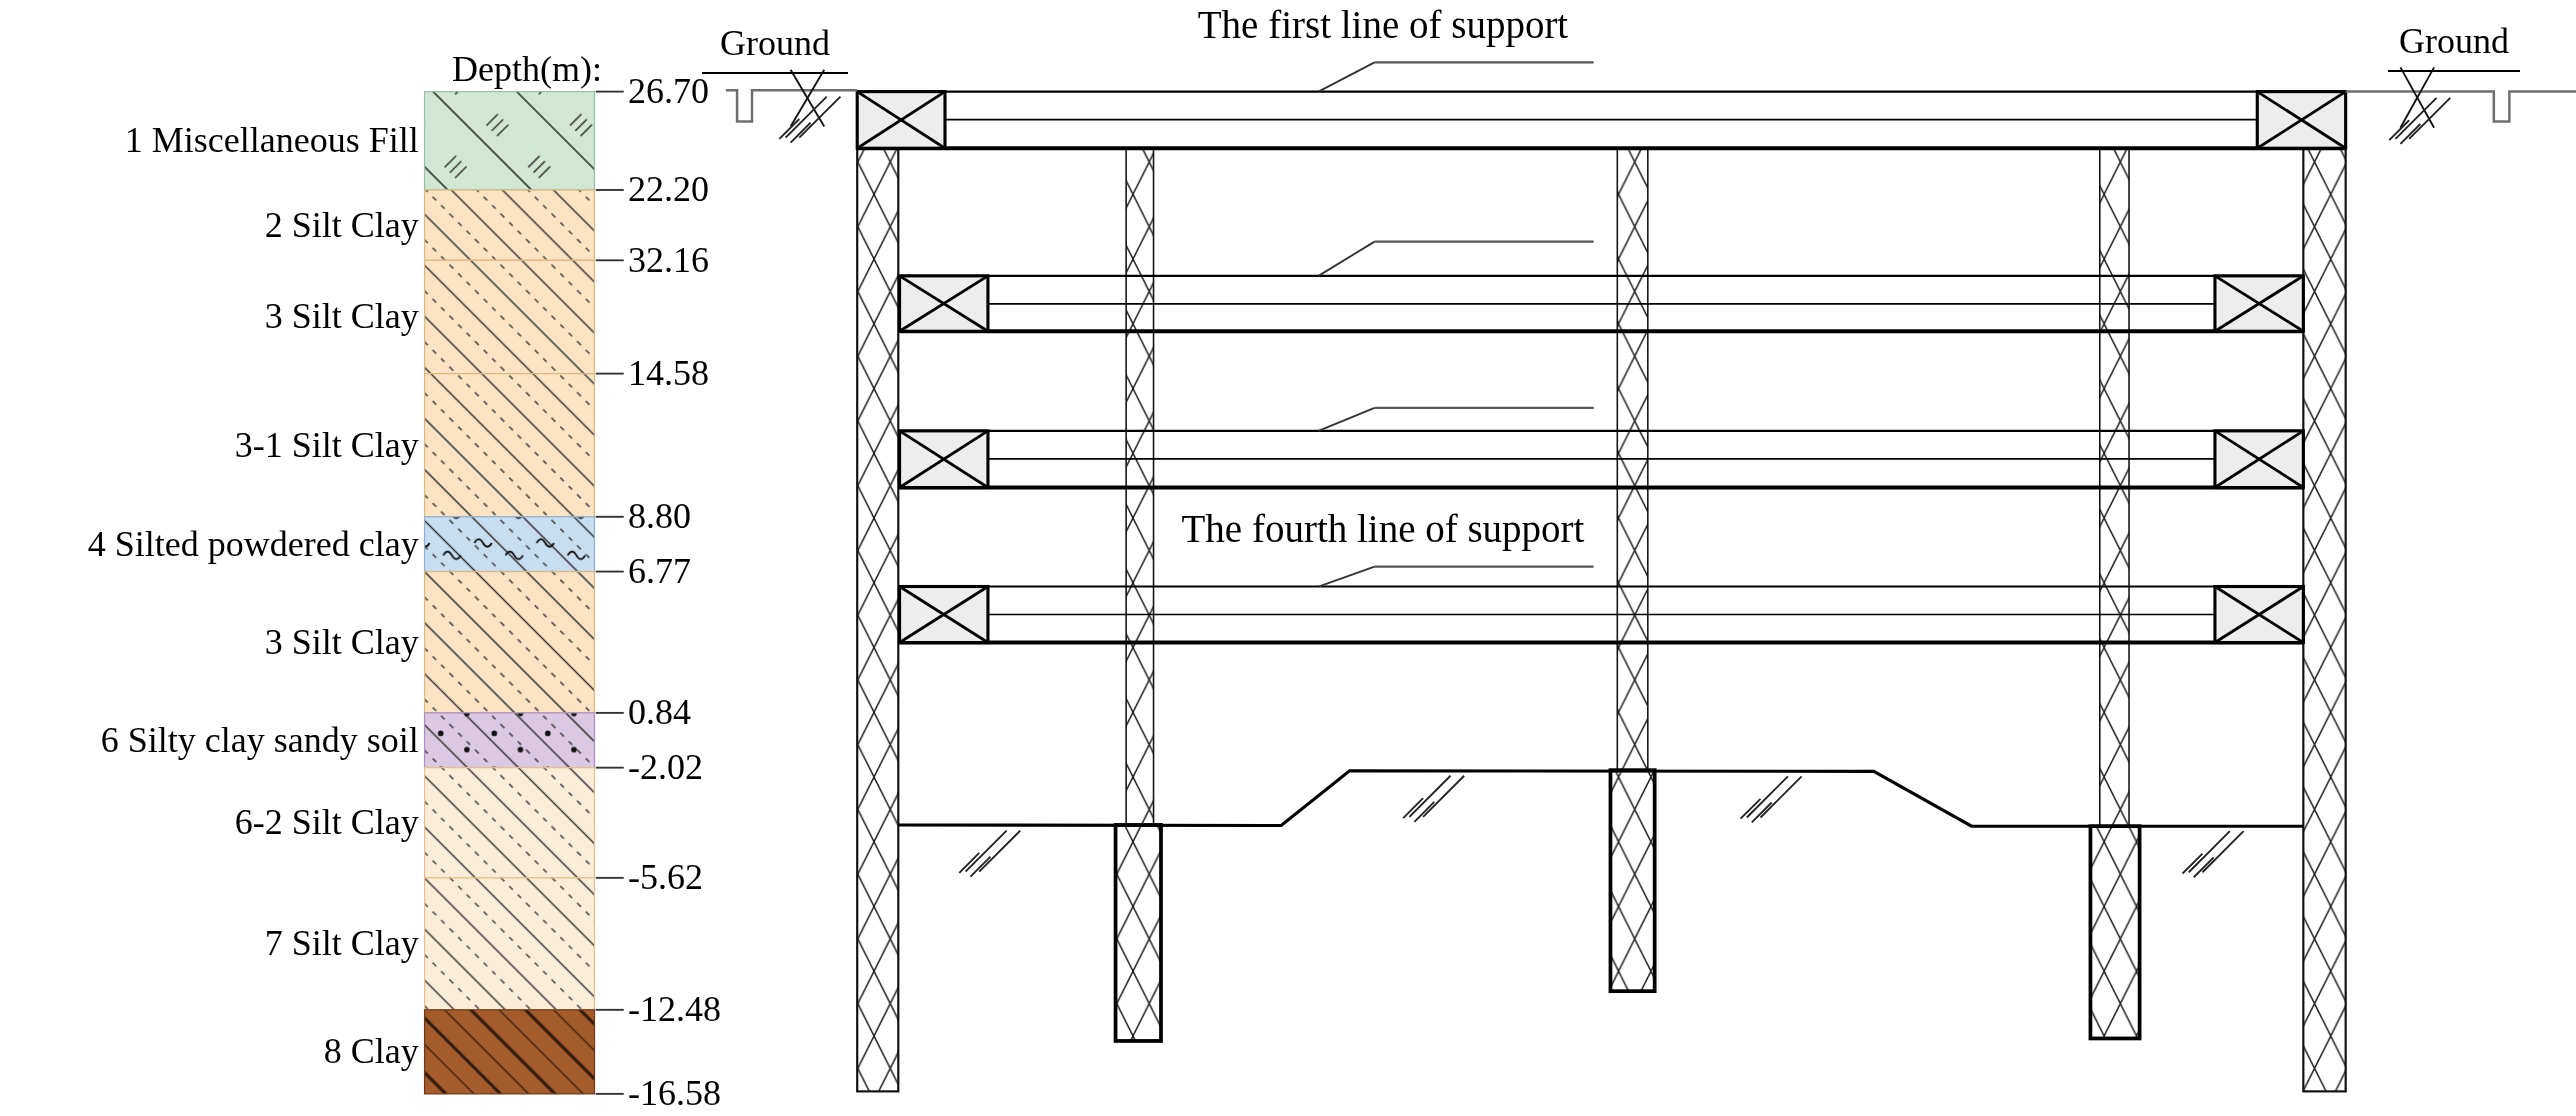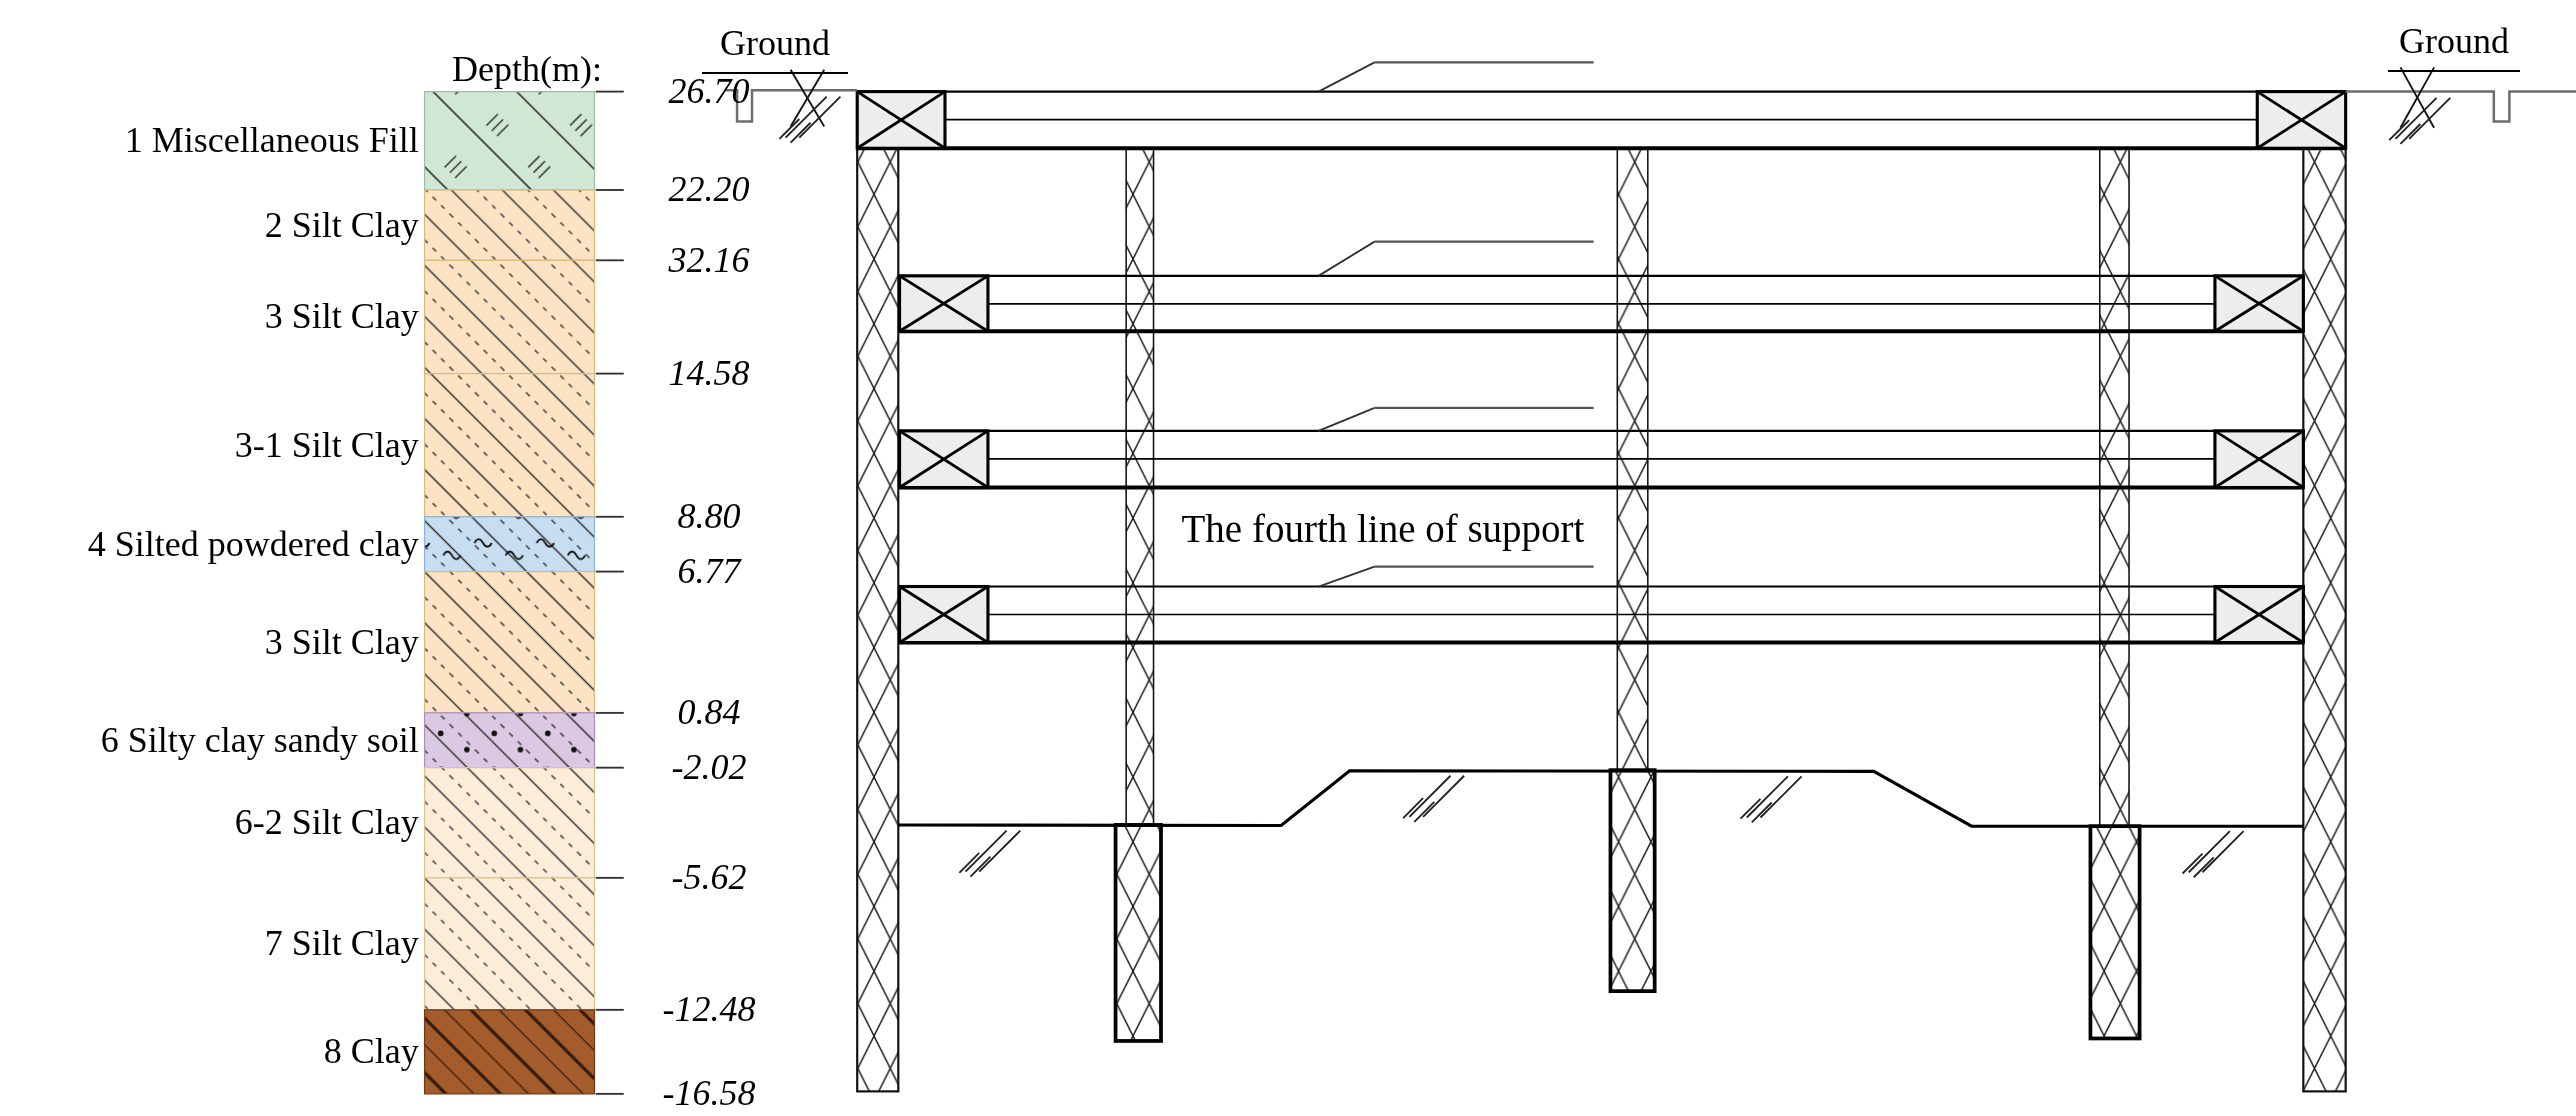--- a/index.html
+++ b/index.html
@@ -2,21 +2,21 @@
 <html style="font-size:10px"><head>
 <meta charset="utf-8">
 <style>
   html,body{margin:0;padding:0;background:#fff;}
   body{width:2576px;height:1117px;position:relative;overflow:hidden;
        font-family:"Liberation Serif","DejaVu Serif",serif;color:#000;}
   #stage{position:absolute;left:0;top:0;width:2576px;height:1117px;}
   svg#diagram{position:absolute;left:0;top:0;}
   .txt{position:absolute;white-space:nowrap;}
   .layer-label{font-size:36px;line-height:44px;text-align:right;width:400px;left:18.7px;}
-  .depth-value{font-size:36px;line-height:41px;left:628px;width:162px;text-align:center;font-style:italic;}
+  .depth-value{font-size:36px;line-height:41px;left:628px;width:162px;text-align:left;}
   .depth-header{font-size:36px;line-height:41px;left:433px;width:169px;top:49px;text-align:right;}
   .support-label{font-size:39px;line-height:44px;width:560px;left:1103px;text-align:center;}
   .ground-label{font-size:36px;line-height:39px;text-align:center;
                 border-bottom:2.5px solid #000;padding-bottom:9px;}
   #ground-left{left:702px;width:146px;top:24px;}
   #ground-right{left:2388px;width:132px;top:22.4px;}
 </style>
 </head>
 <body>
 
@@ -246,20 +246,21 @@
           <line x1="2208" y1="910" x2="2118" y2="942" stroke="#333" stroke-width="3"></line>
         </g>
       </g>
   </svg>
 
   <div class="txt depth-header">Depth(m):</div>
 
   <div class="txt ground-label" id="ground-left">Ground</div>
   <div class="txt ground-label" id="ground-right">Ground</div>
 
+  <div class="txt support-label" style="top:3.1px">The first line of support</div>
   <div class="txt support-label" style="top:507px">The fourth line of support</div>
 
   <div id="layer-labels">
       <div class="txt layer-label" style="top: 118px;">1 Miscellaneous Fill</div>
       <div class="txt layer-label" style="top: 203px;">2 Silt Clay</div>
       <div class="txt layer-label" style="top: 294px;">3 Silt Clay</div>
       <div class="txt layer-label" style="top: 423px;">3-1 Silt Clay</div>
       <div class="txt layer-label" style="top: 522px;">4 Silted powdered clay</div>
       <div class="txt layer-label" style="top: 620px;">3 Silt Clay</div>
       <div class="txt layer-label" style="top: 718px;">6 Silty clay sandy soil</div>

